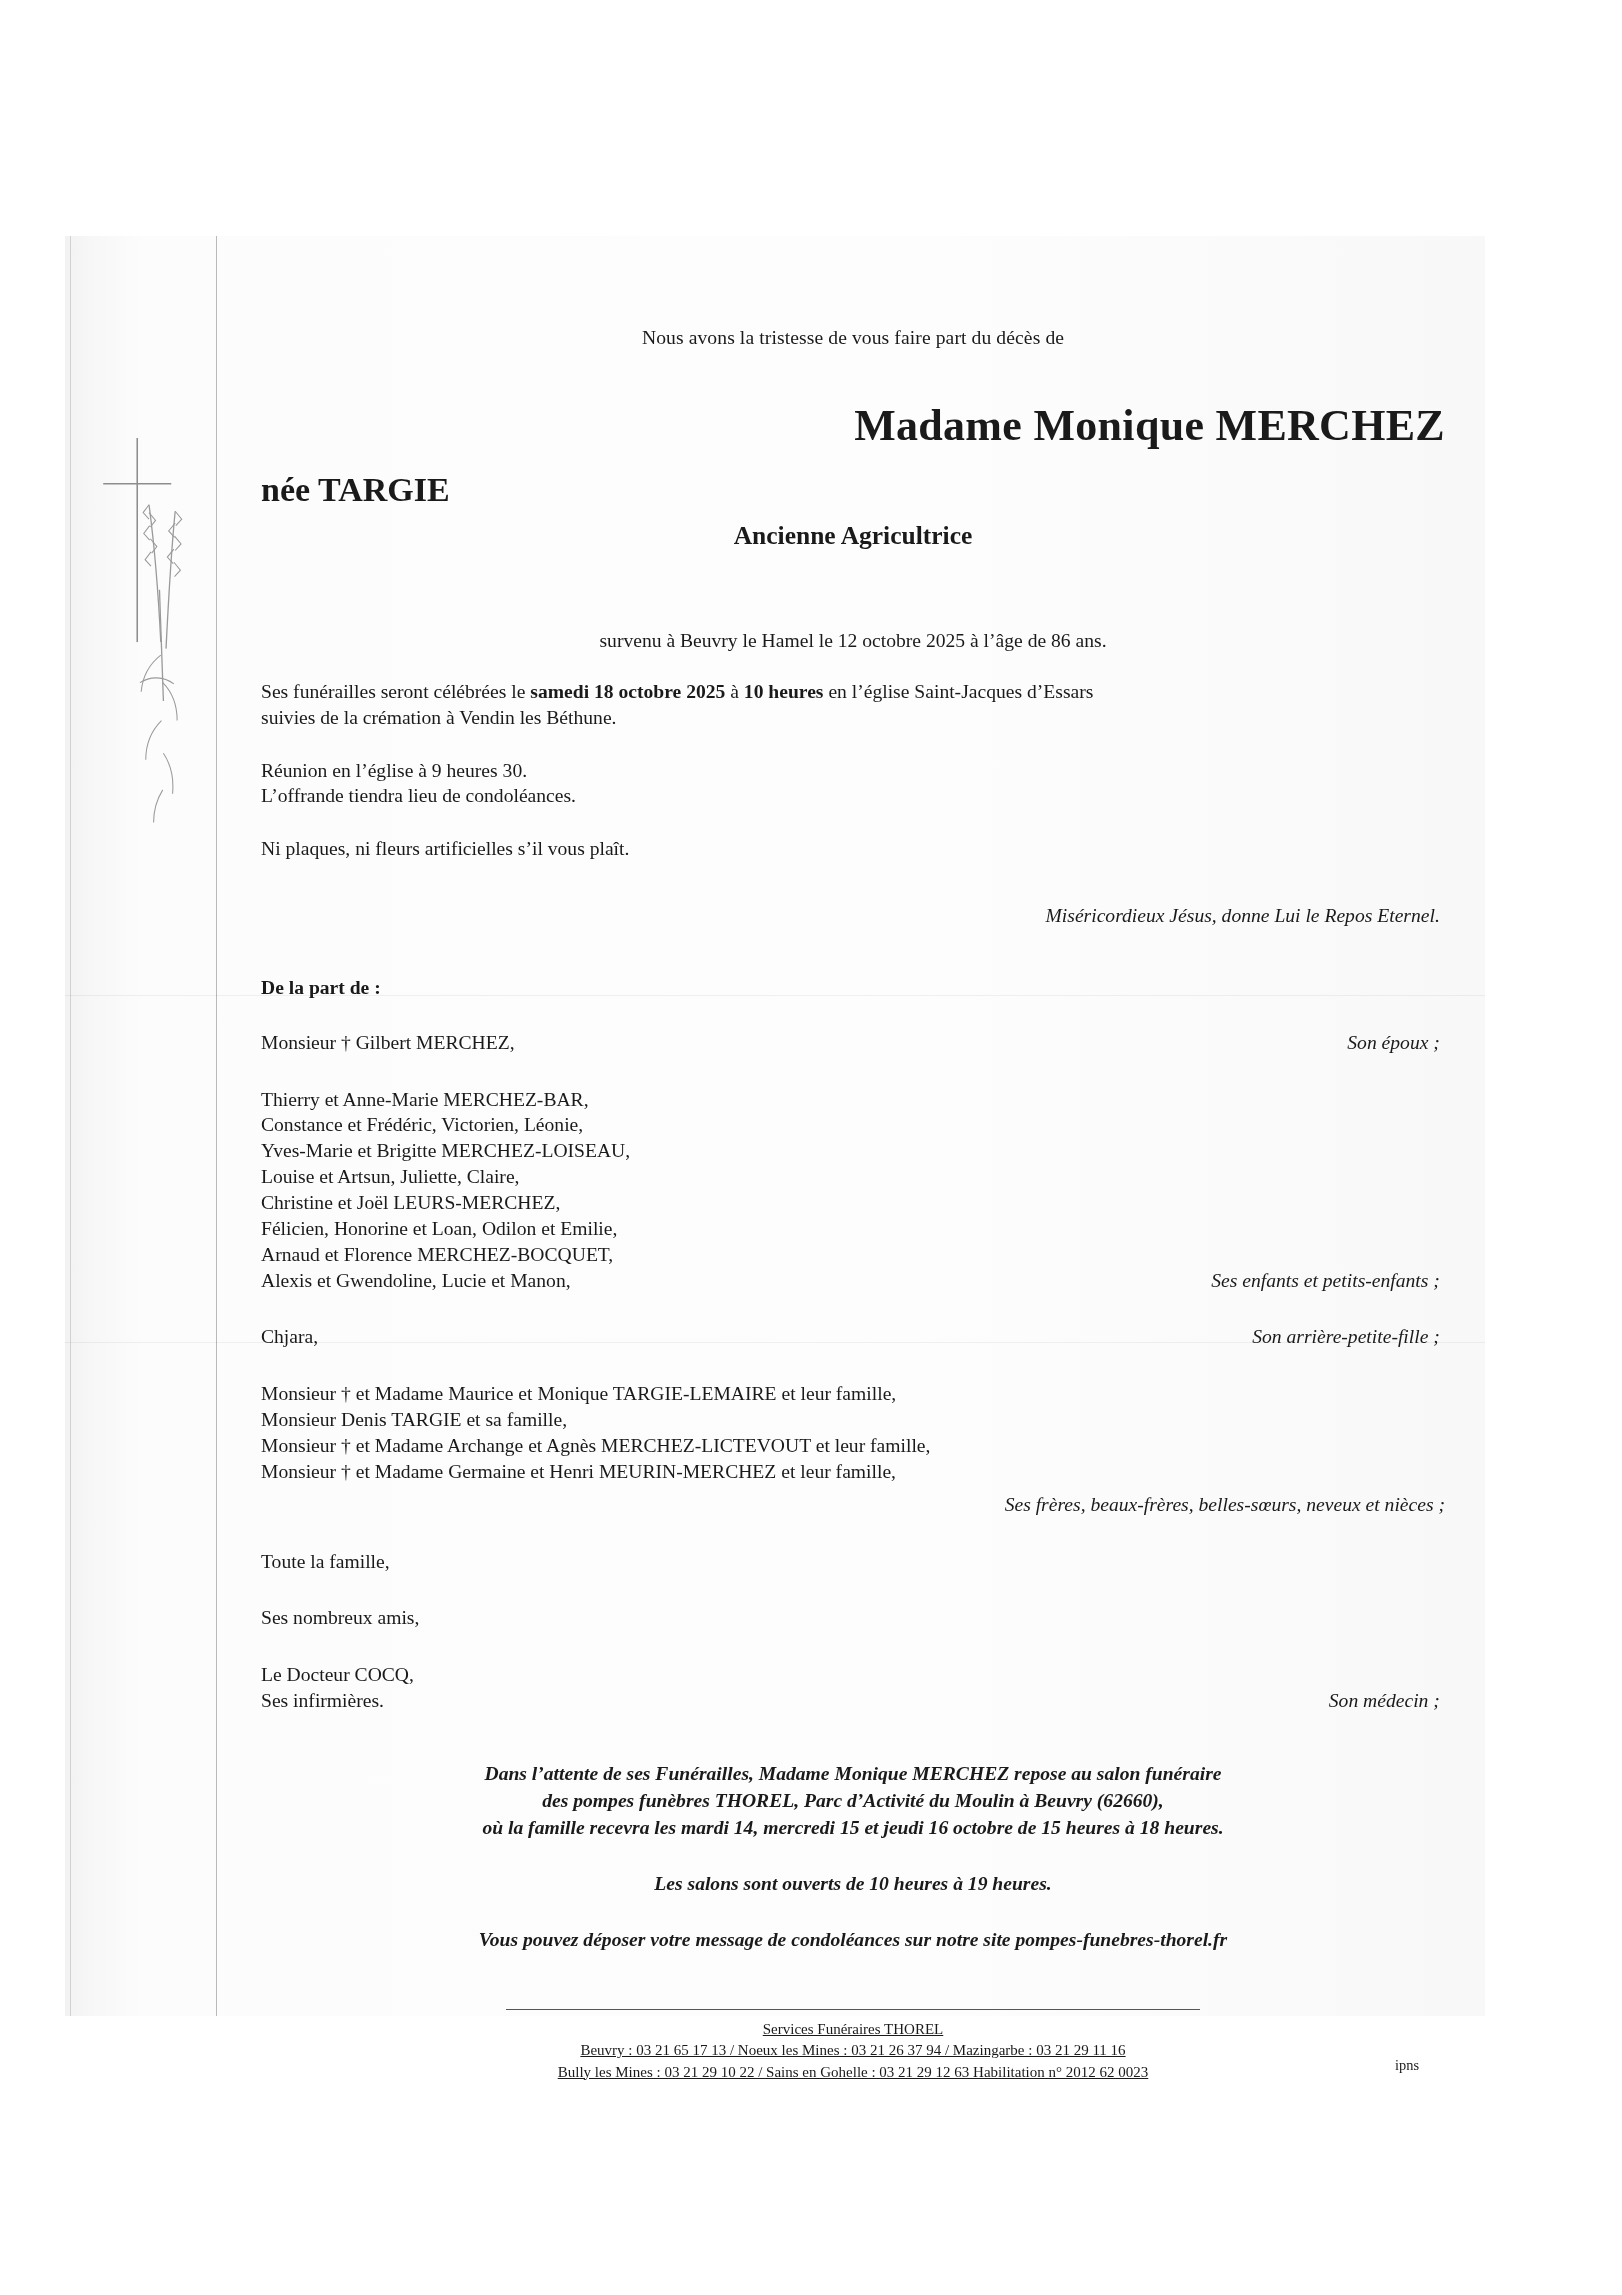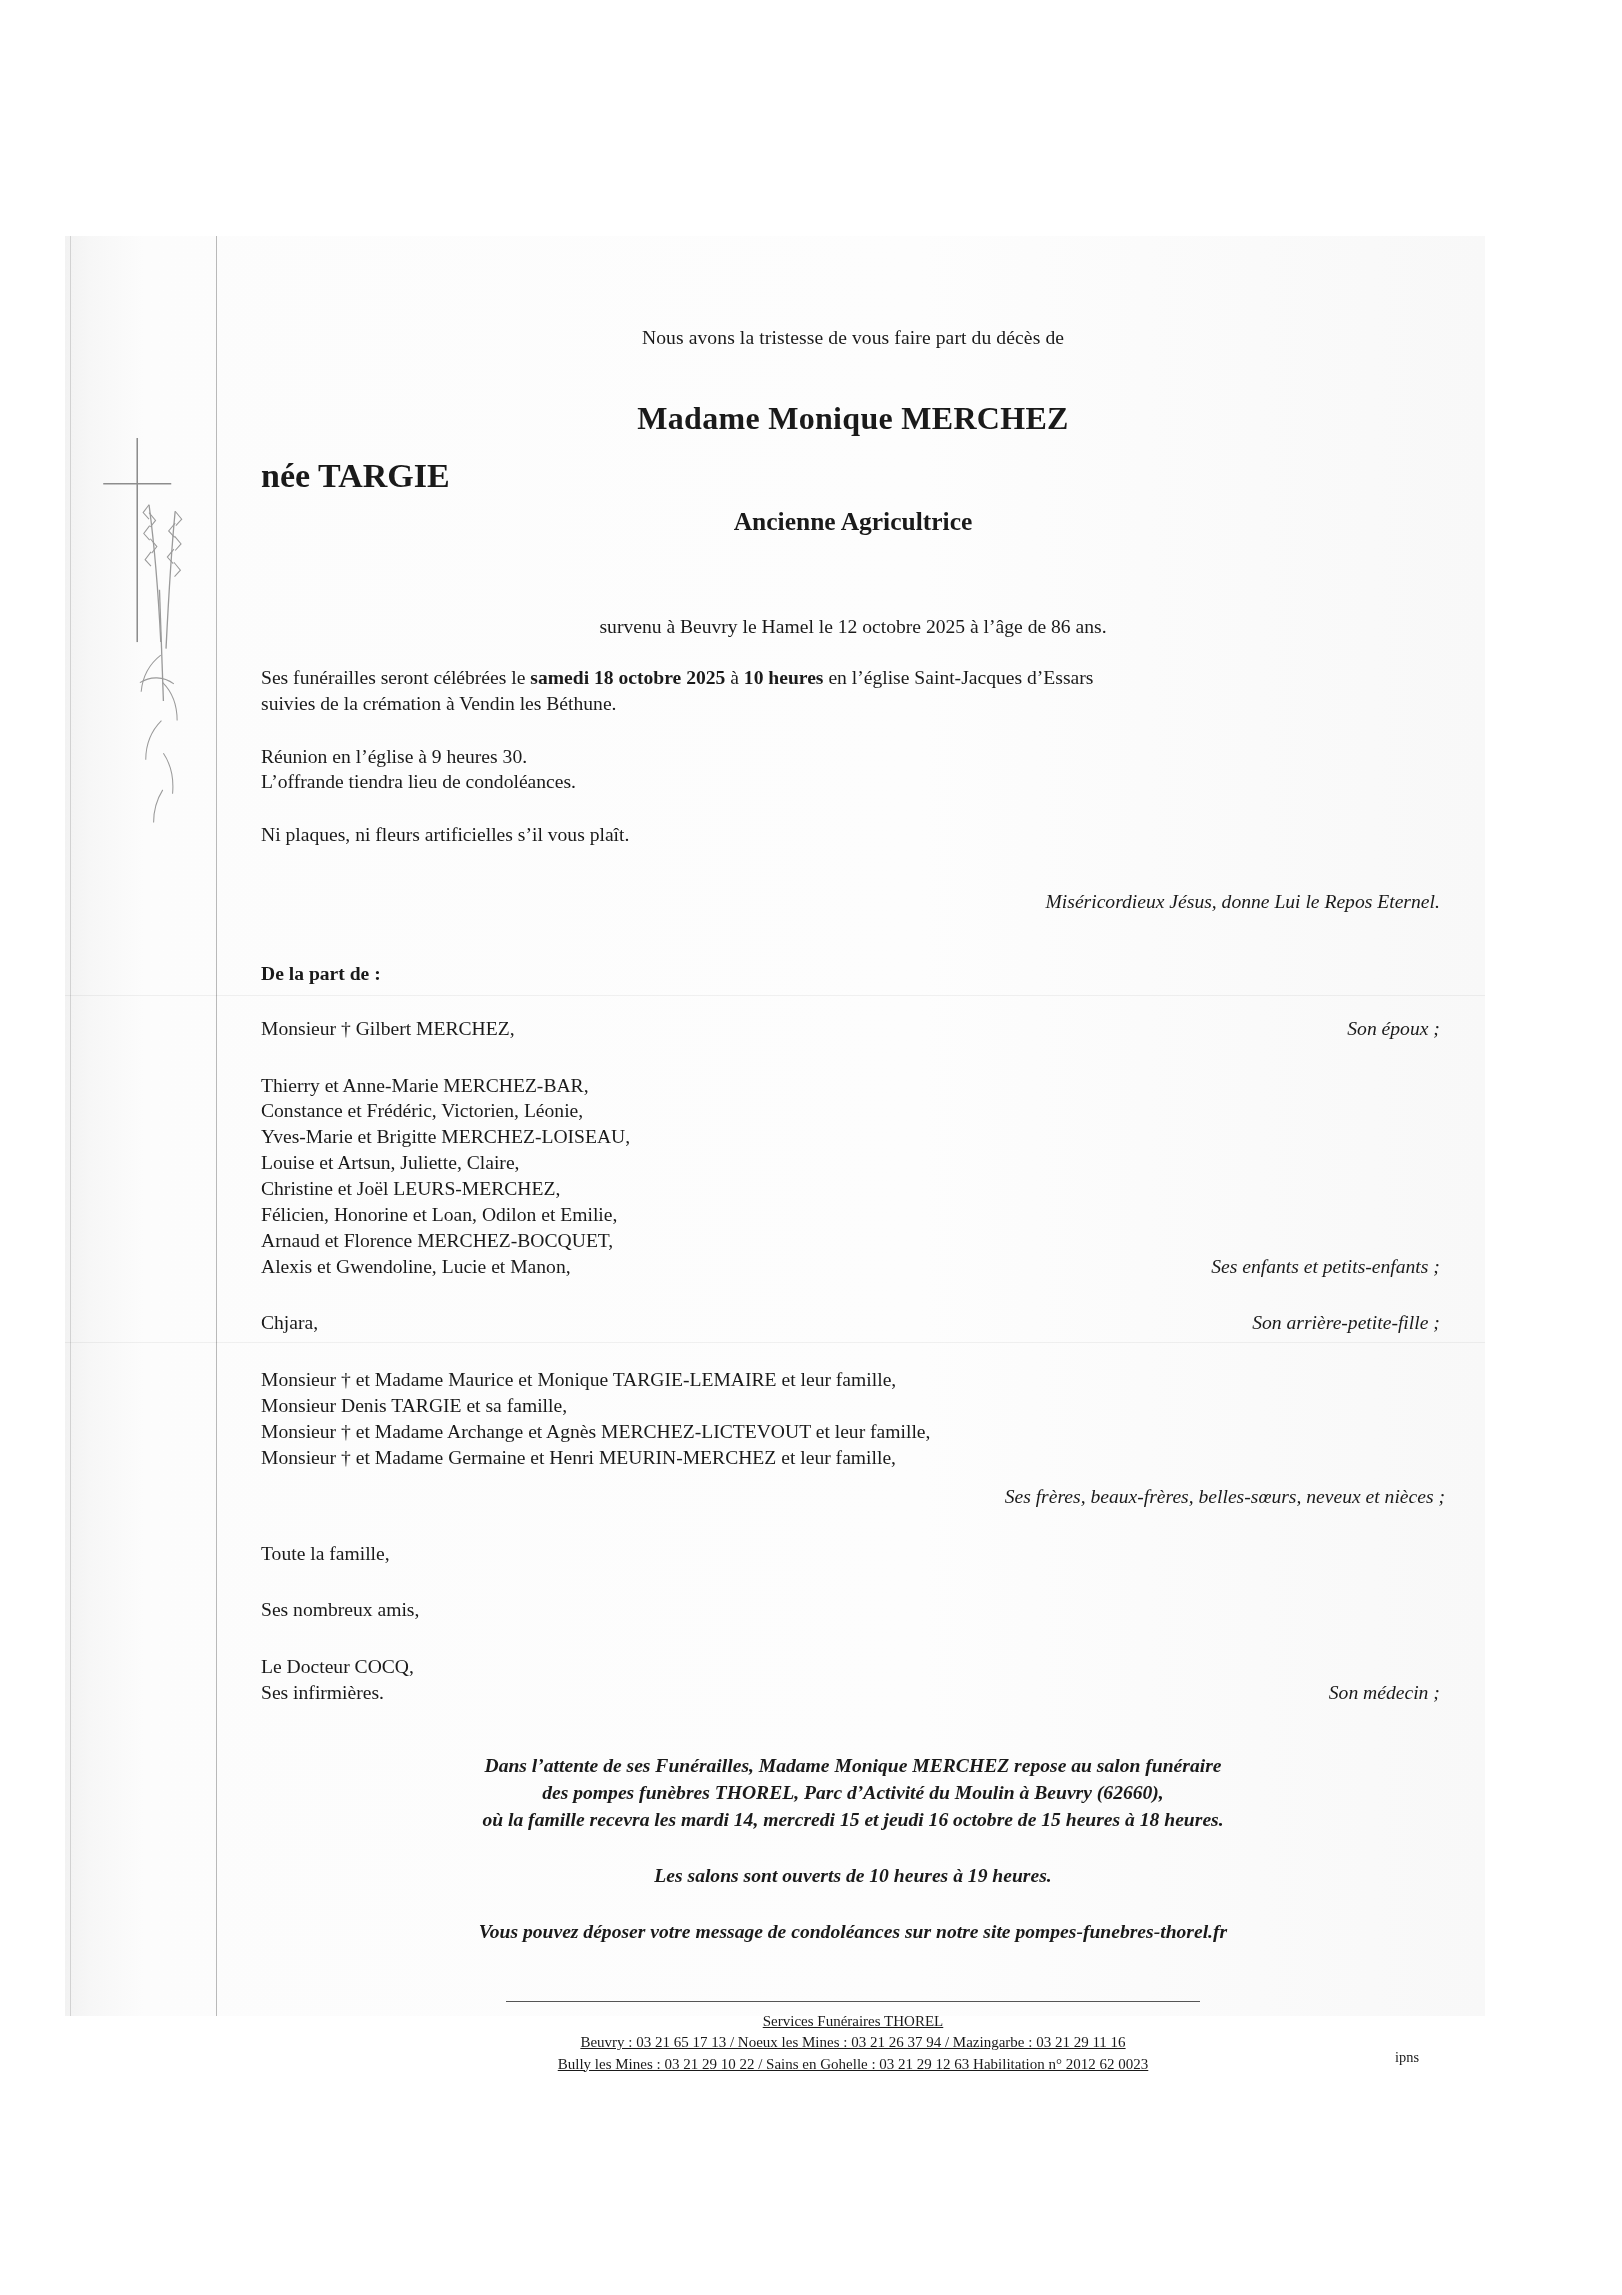--- a/index.html
+++ b/index.html
@@ -77,23 +77,23 @@
   }
 
   .intro {
     text-align: center;
     font-size: 19.6px;
     margin-top: 52px;
     letter-spacing: 0.1px;
   }
 
   .name {
-    text-align: center;
-    font-weight: bold;
-    font-size: 32px;
+    text-align: right;
+    font-weight: bold;
+    font-size: 44px;
     margin-top: 51px;
     letter-spacing: 0.3px;
   }
   .nee {
     text-align: left;
     font-weight: bold;
     font-size: 34px;
     margin-top: 20px;
   }
   .profession {
@@ -142,21 +142,21 @@
     right: 5.2px;
     bottom: 0;
     font-style: italic;
     white-space: nowrap;
   }
   .rel-row .right.block {
     position: static;
     display: block;
     text-align: right;
     font-style: italic;
-    margin-top: 13px;
+    margin-top: 7px;
   }
 
   .closing {
     text-align: center;
     font-style: italic;
     font-weight: bold;
     font-size: 19.6px;
     line-height: 1.38;
     margin-top: 46px;
   }

